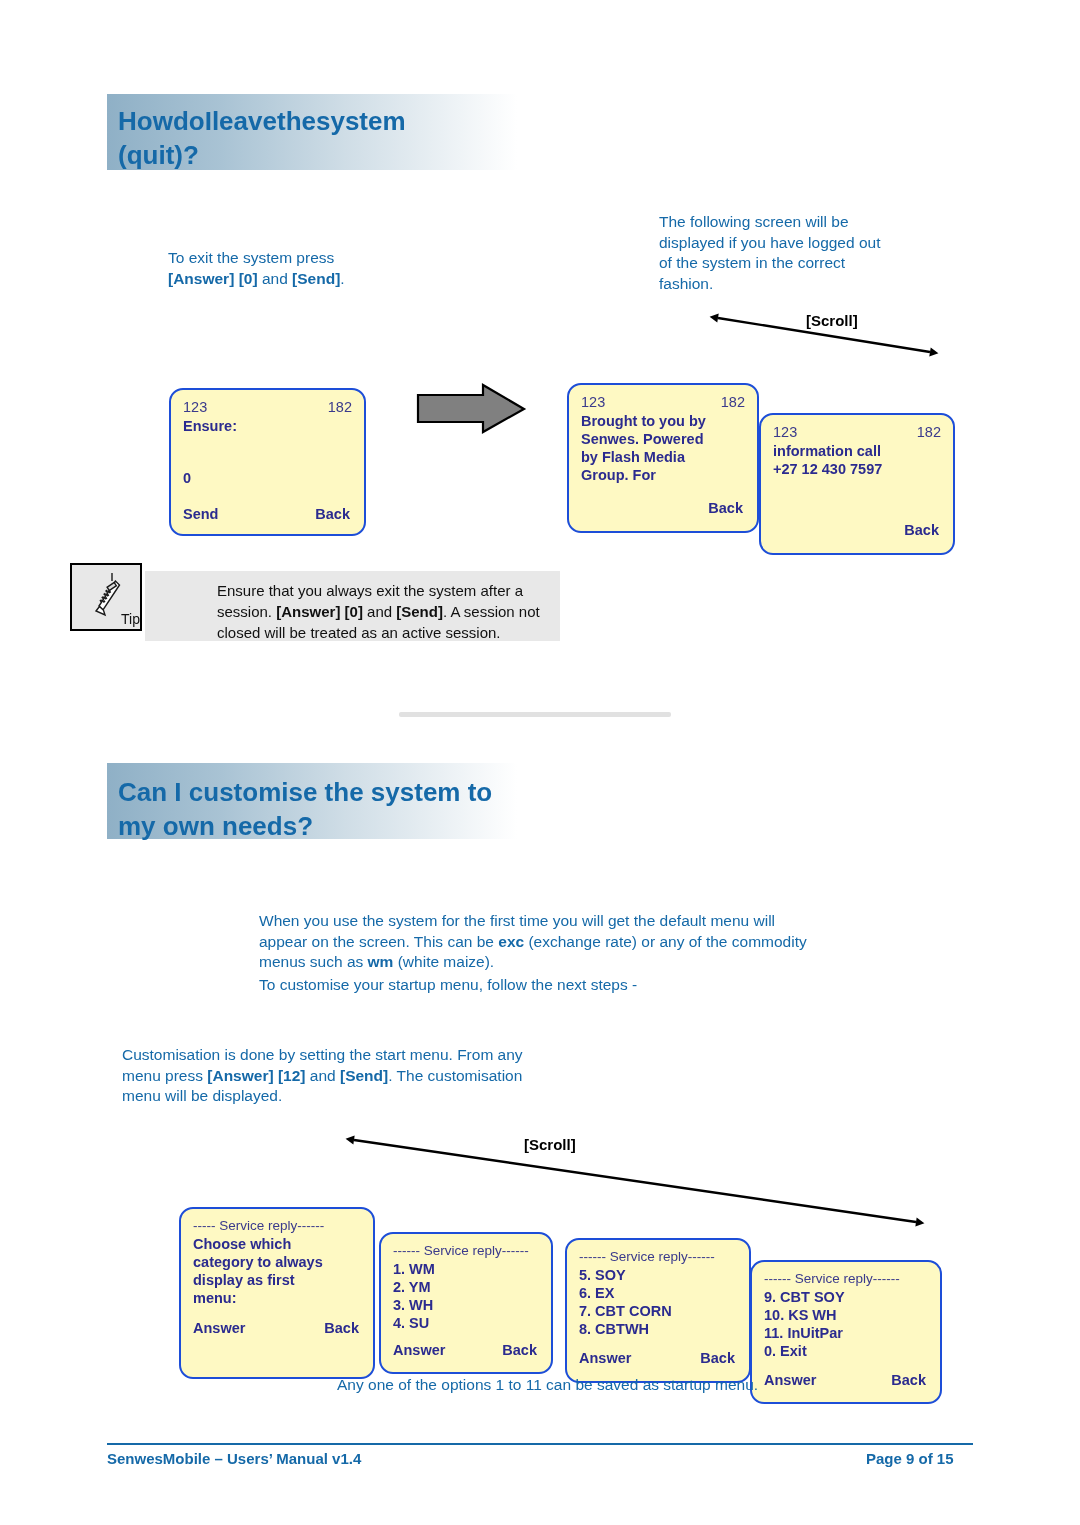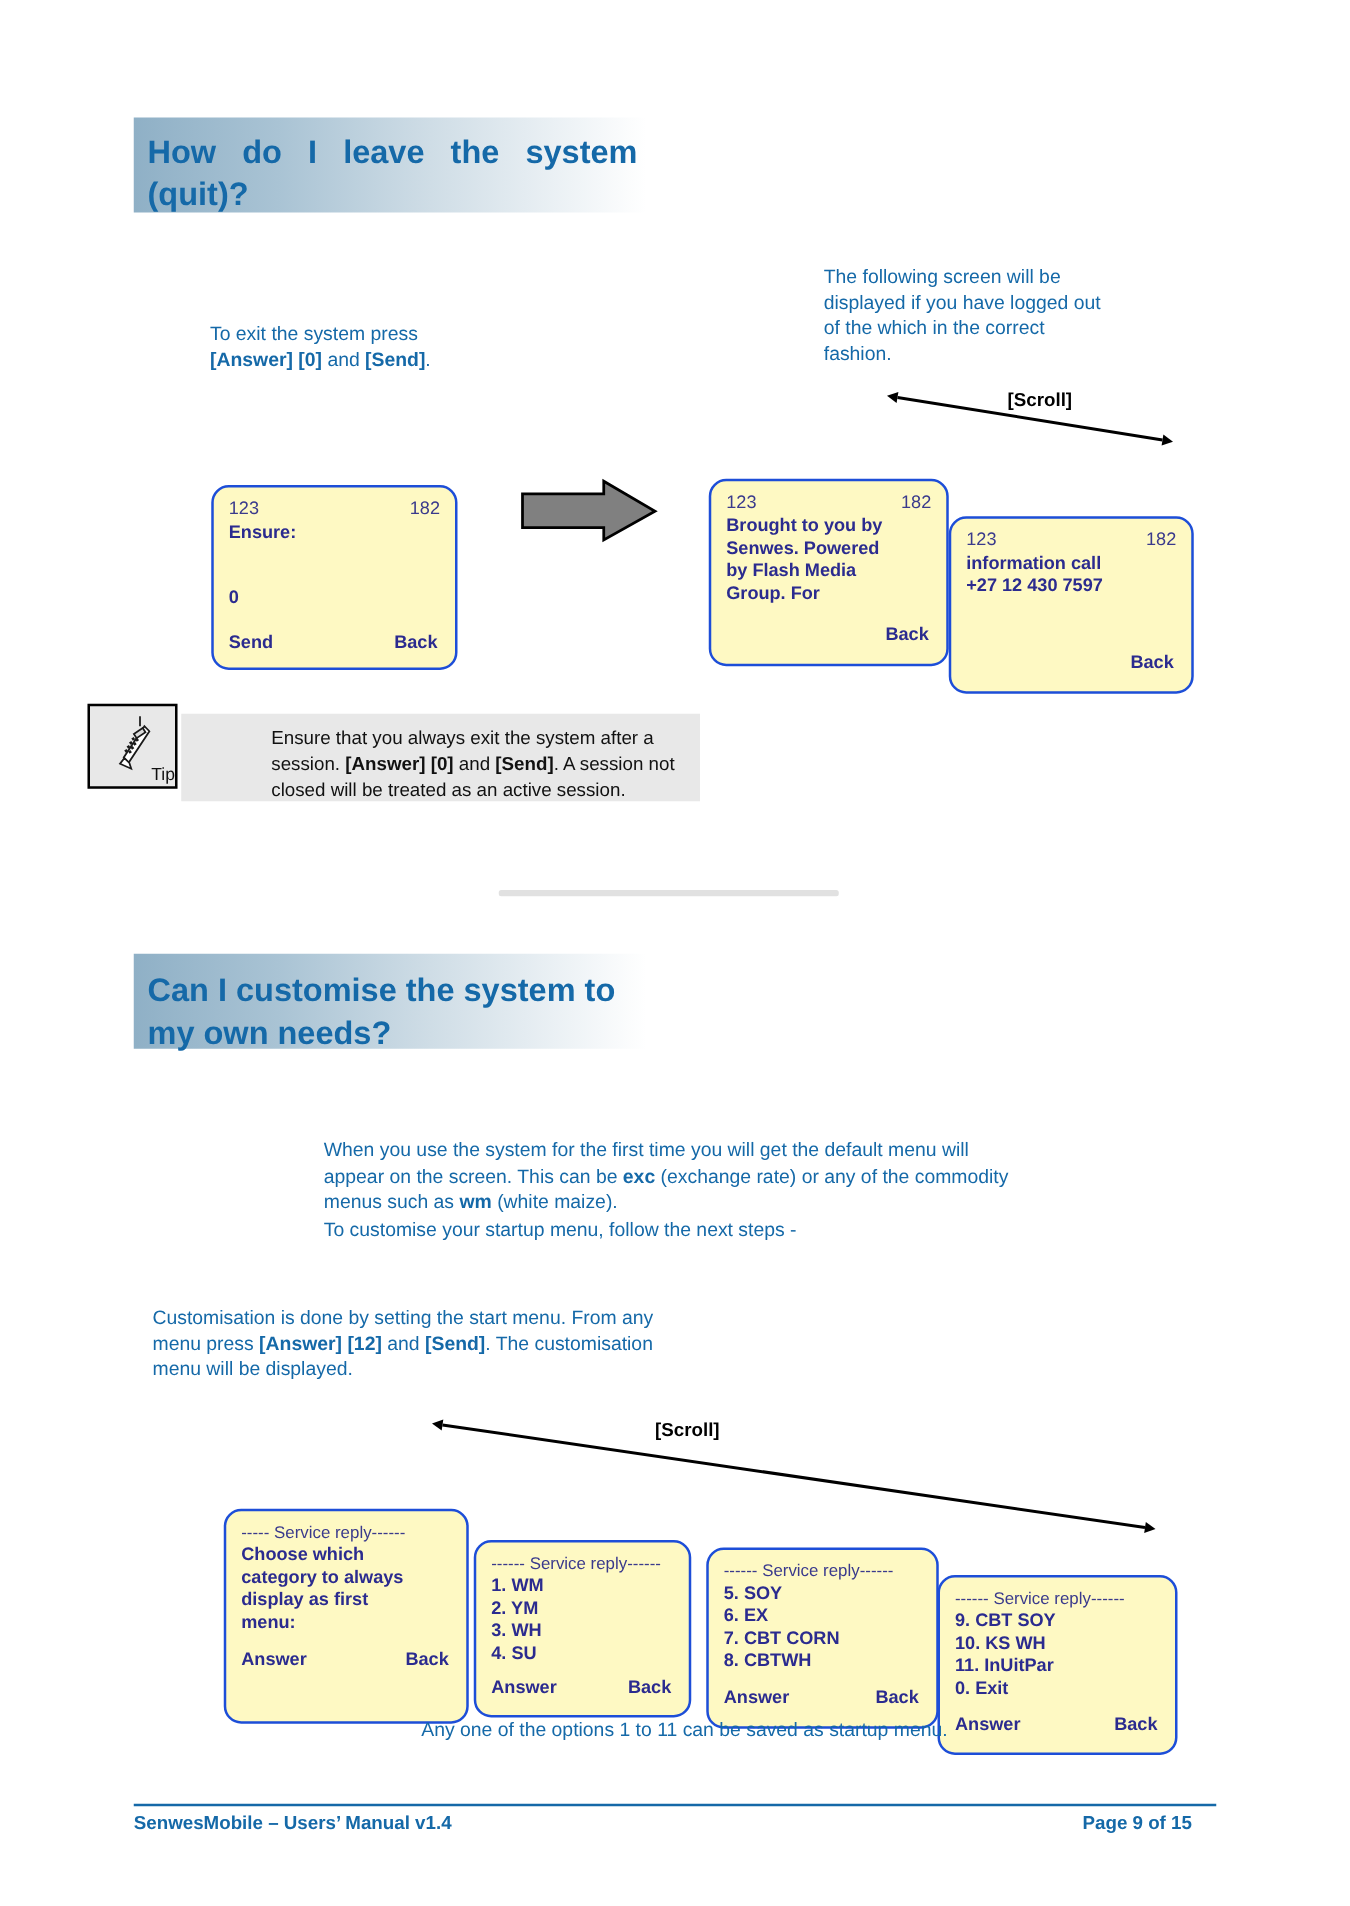--- a/index.html
+++ b/index.html
@@ -29,37 +29,36 @@
   .heading-band .hl1,
   .heading-band .hl2 { display: block; white-space: nowrap; }
 
   #heading-1 {
     left: 107px; top: 94px; width: 410px; height: 76px;
     padding: 10px 0 0 11px;
   }
   #heading-1 .hl1 {
     width: 392px;
     display: flex;
-    justify-content: space-between;
   }
   #heading-2 {
     left: 107px; top: 763px; width: 410px; height: 76px;
     padding: 12px 0 0 11px;
   }
 
   
   .para {
     position: absolute;
     color: #1569a8;
     font-size: 15.5px;
     line-height: 20.5px;
   }
   .para b { font-weight: bold; color: #1569a8; }
 
-  #para-exit      { left: 168px; top: 258px;  width: 230px; }
+  #para-exit      { left: 168px; top: 248px;  width: 230px; }
   #para-following { left: 659px; top: 212px;  width: 230px; }
   #para-firsttime { left: 259px; top: 911px;  width: 560px; }
   #para-custom    { left: 122px; top: 1045px; width: 420px; }
   #para-anyone    { left: 337px; top: 1375px; width: 470px; text-align: left; }
 
   
   #tip-wrap { position: absolute; left: 70px; top: 563px; }
   #tip-icon-box {
     position: absolute; left: 0; top: 0;
     width: 72px; height: 68px;
@@ -207,21 +206,21 @@
     <span>the</span>
     <span>system</span>
   </span>
   <span class="hl2">(quit)?</span>
 </div>
 
 <div class="para" id="para-exit">
   <span>To exit the system press </span><b>[Answer]</b> <b>[0]</b><span> and </span><b>[Send]</b><span>.</span>
 </div>
 
-<div class="para" id="para-following">The following screen will be displayed if you have logged out of the which in the correct fashion.</div>
+<div class="para" id="para-following">The following screen will be displayed if you have logged out of the system in the correct fashion.</div>
 
 <div class="screen" id="screen-message">
   <div class="sc-head">
     <span>123</span>
     <span>182</span>
   </div>
   <div class="sc-body sc-body-a">Ensure:</div>
   <div class="sc-body sc-body-b">0</div>
   <div class="sc-softkeys">
     <span>Send</span>

